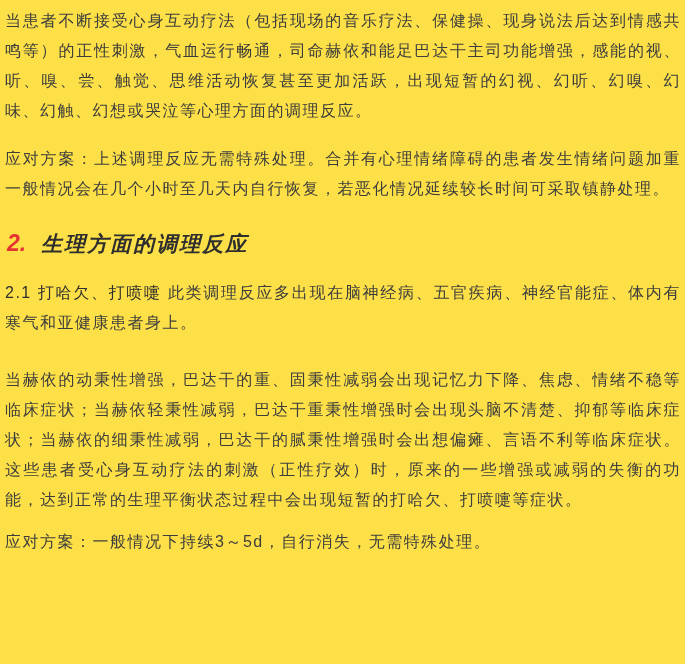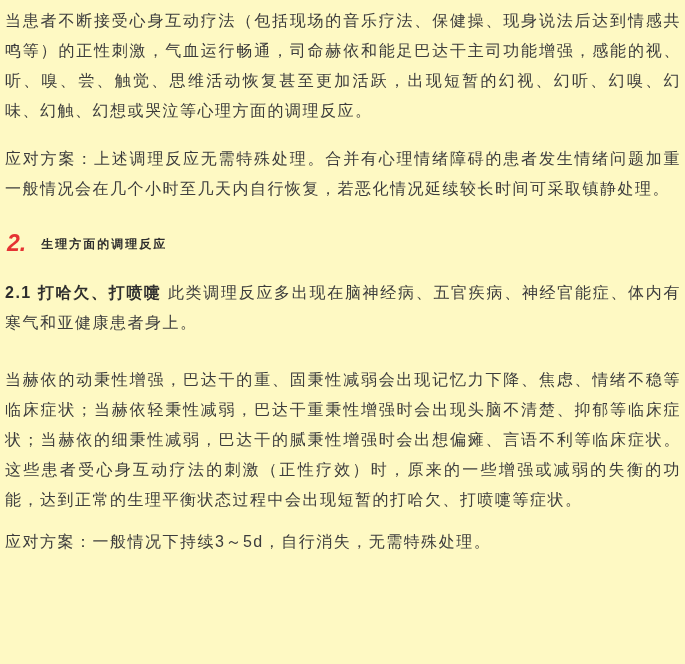--- a/index.html
+++ b/index.html
@@ -3,21 +3,21 @@
 <meta charset="utf-8">
 <style>
   * { margin: 0; padding: 0; box-sizing: border-box; }
   html, body { background: #ffffff; }
   body {
     font-family: "Liberation Sans", "DejaVu Sans", sans-serif;
   }
   .page {
     width: 685px;
     height: 664px;
-    background: #fef9c3;
+    background: #fde047;
     padding: 6px 4px 0 5px;
     overflow: hidden;
     display: flow-root;
     color: #3d3d3d;
   }
   .para {
     font-size: 16px;
     line-height: 30px;
     letter-spacing: 1.5px;
     text-align: justify;
@@ -37,27 +37,28 @@
   }
   .section-number {
     font-style: italic;
     font-weight: bold;
     font-size: 23px;
     line-height: 26px;
     letter-spacing: 0;
   }
   .section-title {
     font-weight: bold;
-    font-size: 12px;
+    font-size: 21px;
     line-height: 24px;
     letter-spacing: 2px;
     color: #2e2e2e;
+    font-style: italic;
   }
   .lead-bold {
-    font-weight: bold;
+    font-weight: normal;
     color: #2e2e2e;
   }
 </style>
 </head>
 <body style="color: rgb(61, 61, 61);">
 
 <div class="page">
 
   <p class="para">当患者不断接受心身互动疗法（包括现场的音乐疗法、保健操、现身说法后达到情感共鸣等）的正性刺激，气血运行畅通，司命赫依和能足巴达干主司功能增强，感能的视、听、嗅、尝、触觉、思维活动恢复甚至更加活跃，出现短暂的幻视、幻听、幻嗅、幻味、幻触、幻想或哭泣等心理方面的调理反应。</p>
 

